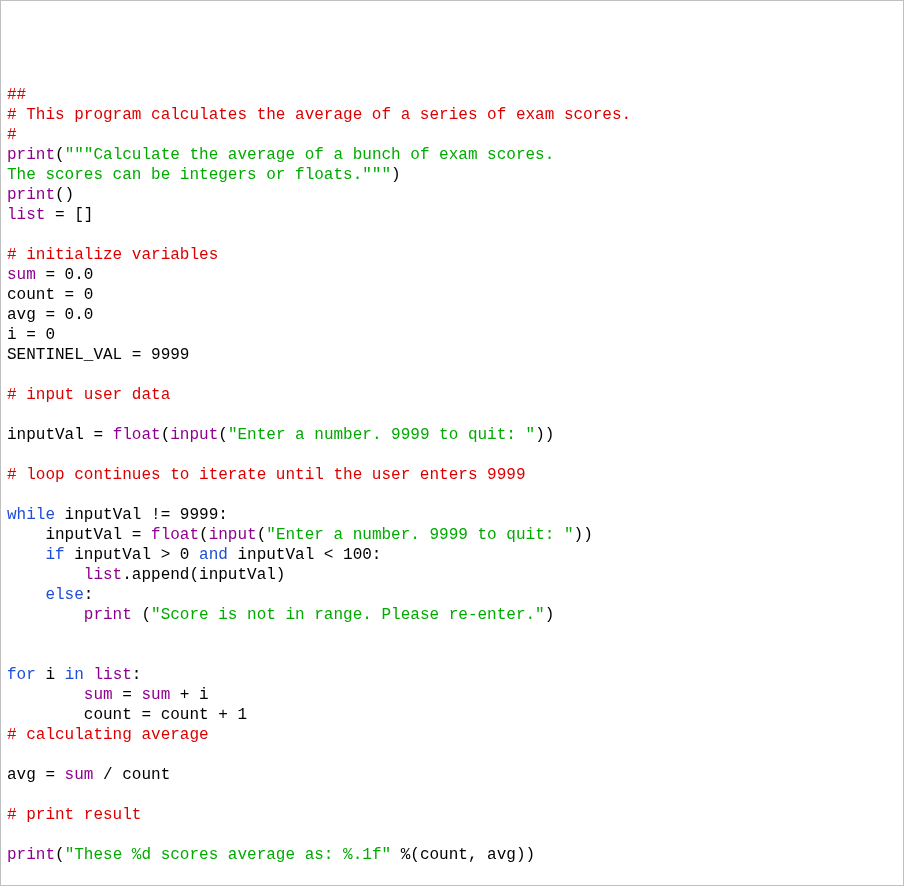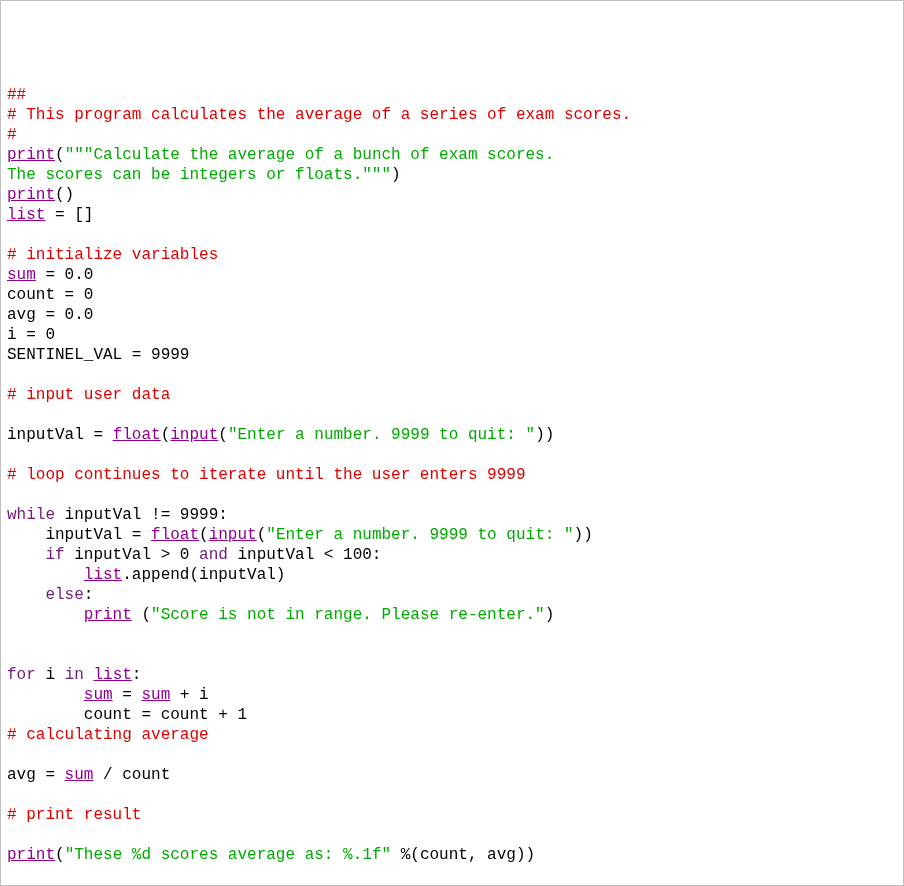--- a/index.html
+++ b/index.html
@@ -15,23 +15,23 @@
       line-height: 1.25;
       padding: 4px 6px;
       width: 904px;
       height: 886px;
       white-space: pre;
     }
     .code-container {
       color: #000000;
     }
     .comment { color: #dd0000; }
-    .builtin { color: #900090; text-decoration: underline; }
+    .builtin { color: #900090; }
     .string { color: #00aa00; }
-    .keyword { color: #701a75; }
+    .keyword { color: #1d4ed8; }
     .black { color: #000000; }
   </style>
 </head>
 <body>
 
 
 
 <div class="code-container" id="code-root"><div style="white-space: pre; min-height: 1.25em;"><span class="comment">##</span></div><div style="white-space: pre; min-height: 1.25em;"><span class="comment"># This program calculates the average of a series of exam scores.</span></div><div style="white-space: pre; min-height: 1.25em;"><span class="comment">#</span></div><div style="white-space: pre; min-height: 1.25em;"><span class="builtin">print</span><span class="black">(</span><span class="string">"""Calculate the average of a bunch of exam scores.</span></div><div style="white-space: pre; min-height: 1.25em;"><span class="string">The scores can be integers or floats."""</span><span class="black">)</span></div><div style="white-space: pre; min-height: 1.25em;"><span class="builtin">print</span><span class="black">()</span></div><div style="white-space: pre; min-height: 1.25em;"><span class="builtin">list</span><span class="black"> = []</span></div><div style="white-space: pre; min-height: 1.25em;"><span class="black"></span></div><div style="white-space: pre; min-height: 1.25em;"><span class="comment"># initialize variables</span></div><div style="white-space: pre; min-height: 1.25em;"><span class="builtin">sum</span><span class="black"> = 0.0</span></div><div style="white-space: pre; min-height: 1.25em;"><span class="black">count = 0</span></div><div style="white-space: pre; min-height: 1.25em;"><span class="black">avg = 0.0</span></div><div style="white-space: pre; min-height: 1.25em;"><span class="black">i = 0</span></div><div style="white-space: pre; min-height: 1.25em;"><span class="black">SENTINEL_VAL = 9999</span></div><div style="white-space: pre; min-height: 1.25em;"><span class="black"></span></div><div style="white-space: pre; min-height: 1.25em;"><span class="comment"># input user data</span></div><div style="white-space: pre; min-height: 1.25em;"><span class="black"></span></div><div style="white-space: pre; min-height: 1.25em;"><span class="black">inputVal = </span><span class="builtin">float</span><span class="black">(</span><span class="builtin">input</span><span class="black">(</span><span class="string">"Enter a number. 9999 to quit: "</span><span class="black">))</span></div><div style="white-space: pre; min-height: 1.25em;"><span class="black"></span></div><div style="white-space: pre; min-height: 1.25em;"><span class="comment"># loop continues to iterate until the user enters 9999</span></div><div style="white-space: pre; min-height: 1.25em;"><span class="black"></span></div><div style="white-space: pre; min-height: 1.25em;"><span class="keyword">while</span><span class="black"> inputVal != 9999:</span></div><div style="white-space: pre; min-height: 1.25em;"><span>    </span><span class="black">inputVal = </span><span class="builtin">float</span><span class="black">(</span><span class="builtin">input</span><span class="black">(</span><span class="string">"Enter a number. 9999 to quit: "</span><span class="black">))</span></div><div style="white-space: pre; min-height: 1.25em;"><span>    </span><span class="keyword">if</span><span class="black"> inputVal &gt; 0 </span><span class="keyword">and</span><span class="black"> inputVal &lt; 100:</span></div><div style="white-space: pre; min-height: 1.25em;"><span>        </span><span class="builtin">list</span><span class="black">.append(inputVal)</span></div><div style="white-space: pre; min-height: 1.25em;"><span>    </span><span class="keyword">else</span><span class="black">:</span></div><div style="white-space: pre; min-height: 1.25em;"><span>        </span><span class="builtin">print</span><span class="black"> (</span><span class="string">"Score is not in range. Please re-enter."</span><span class="black">)</span></div><div style="white-space: pre; min-height: 1.25em;"><span class="black"></span></div><div style="white-space: pre; min-height: 1.25em;"><span class="black"></span></div><div style="white-space: pre; min-height: 1.25em;"><span class="keyword">for</span><span class="black"> i </span><span class="keyword">in</span><span class="black"> </span><span class="builtin">list</span><span class="black">:</span></div><div style="white-space: pre; min-height: 1.25em;"><span>        </span><span class="builtin">sum</span><span class="black"> = </span><span class="builtin">sum</span><span class="black"> + i</span></div><div style="white-space: pre; min-height: 1.25em;"><span>        </span><span class="black">count = count + 1</span></div><div style="white-space: pre; min-height: 1.25em;"><span class="comment"># calculating average</span></div><div style="white-space: pre; min-height: 1.25em;"><span class="black"></span></div><div style="white-space: pre; min-height: 1.25em;"><span class="black">avg = </span><span class="builtin">sum</span><span class="black"> / count</span></div><div style="white-space: pre; min-height: 1.25em;"><span class="black"></span></div><div style="white-space: pre; min-height: 1.25em;"><span class="comment"># print result</span></div><div style="white-space: pre; min-height: 1.25em;"><span class="black"></span></div><div style="white-space: pre; min-height: 1.25em;"><span class="builtin">print</span><span class="black">(</span><span class="string">"These %d scores average as: %.1f"</span><span class="black"> %(count, avg))</span></div></div>
 
 

